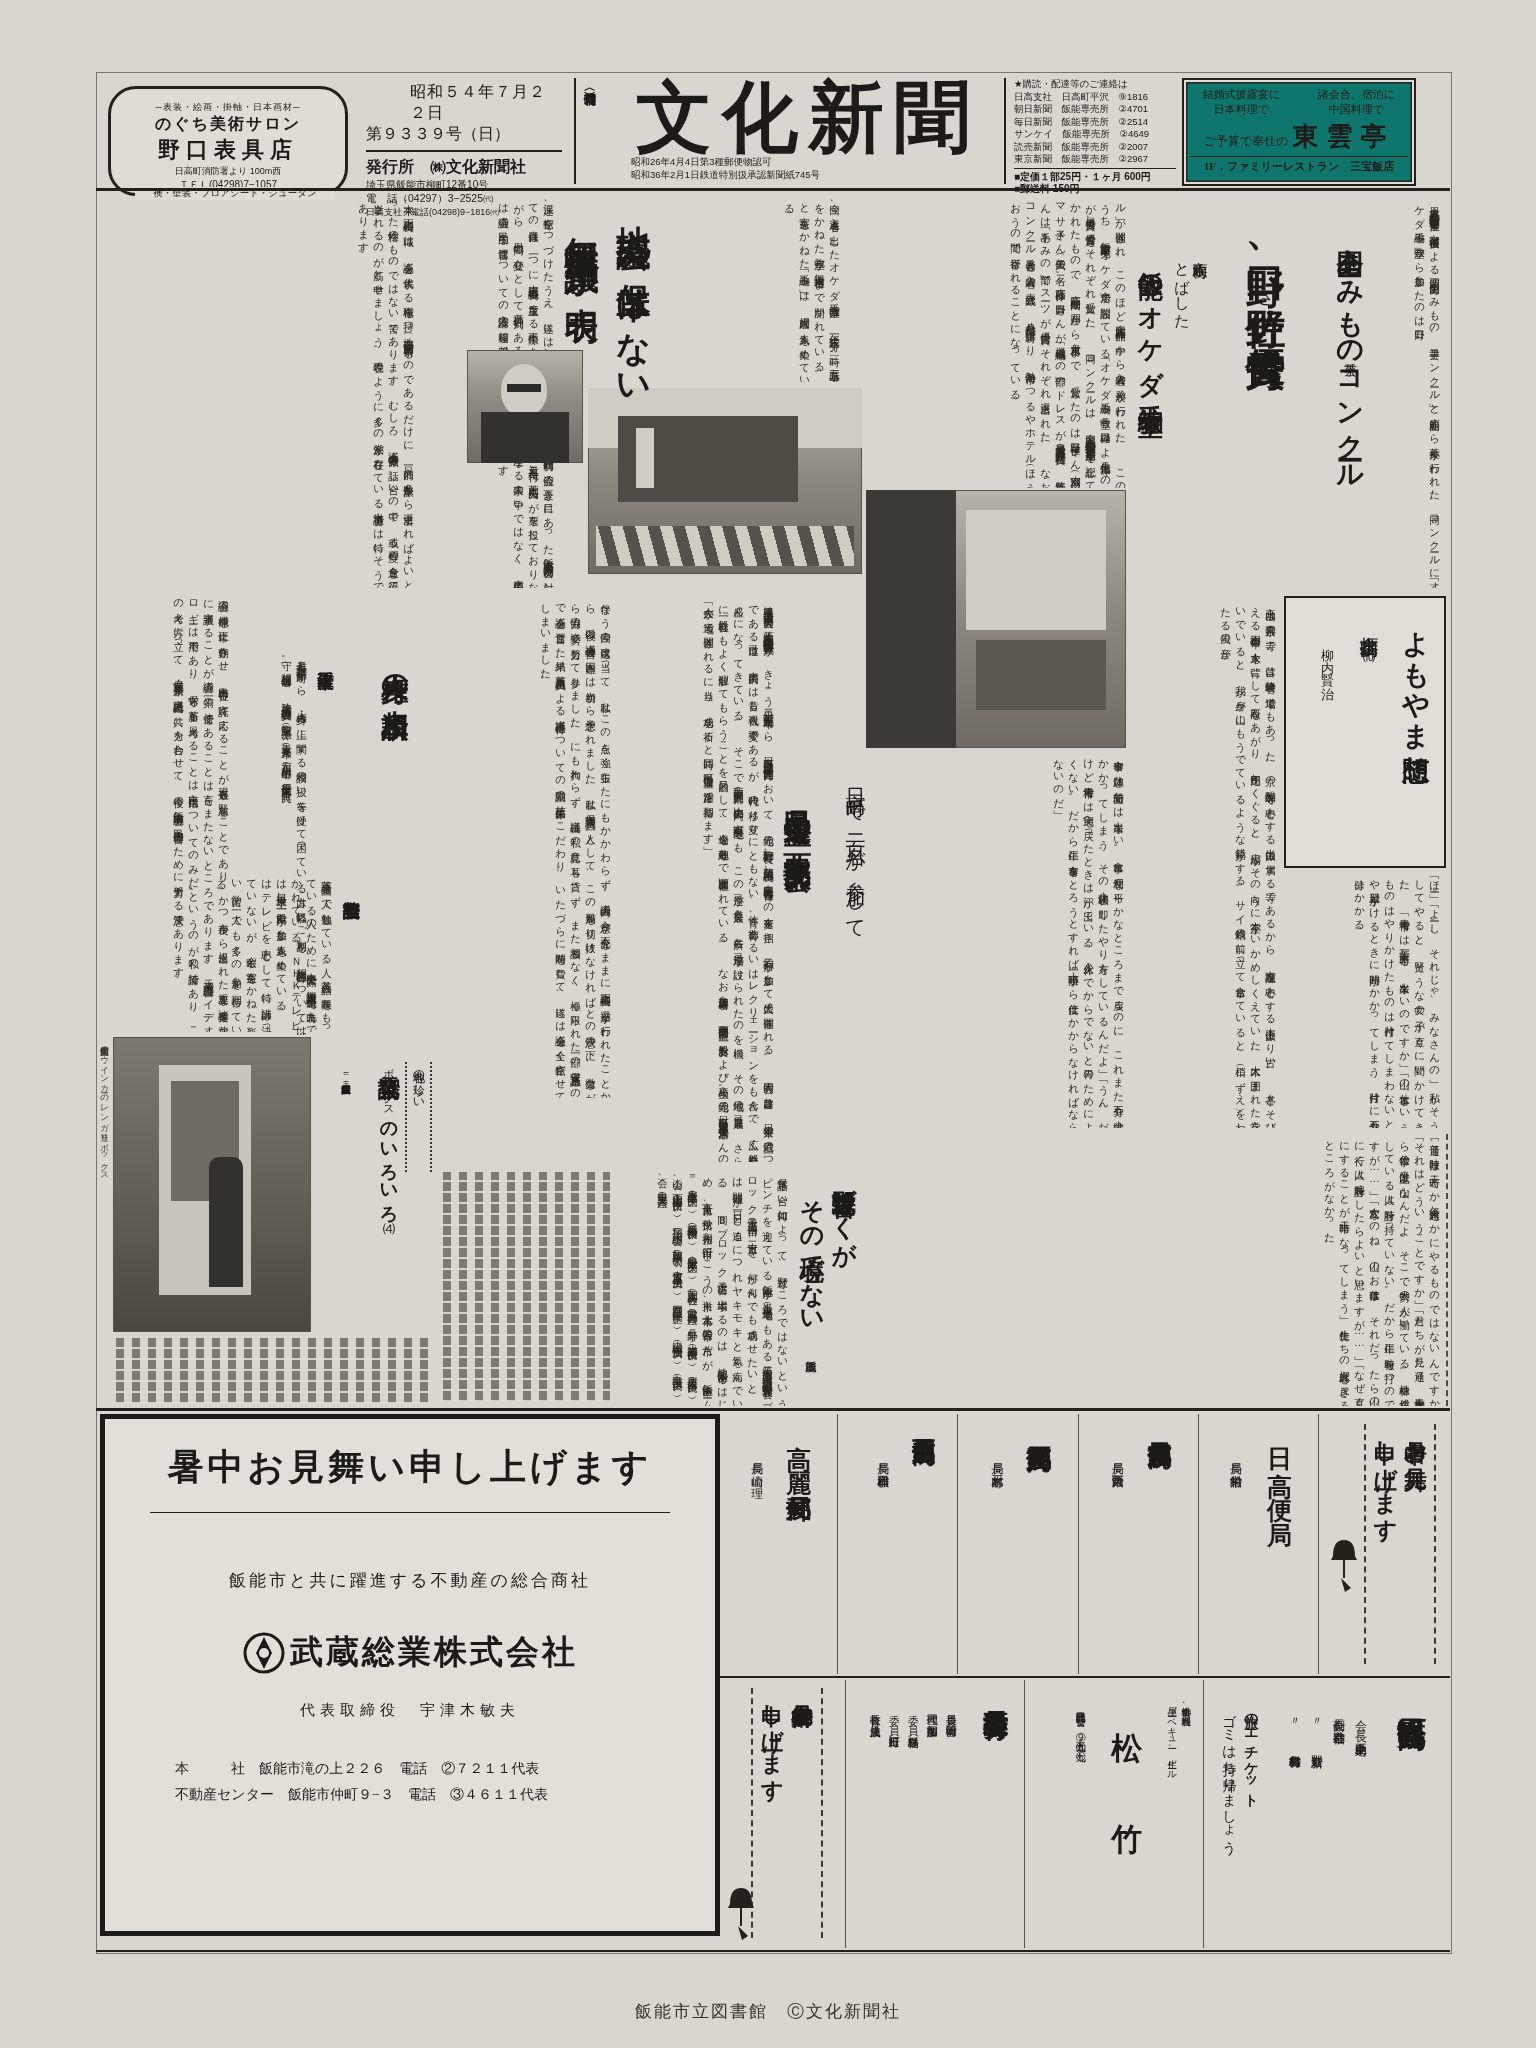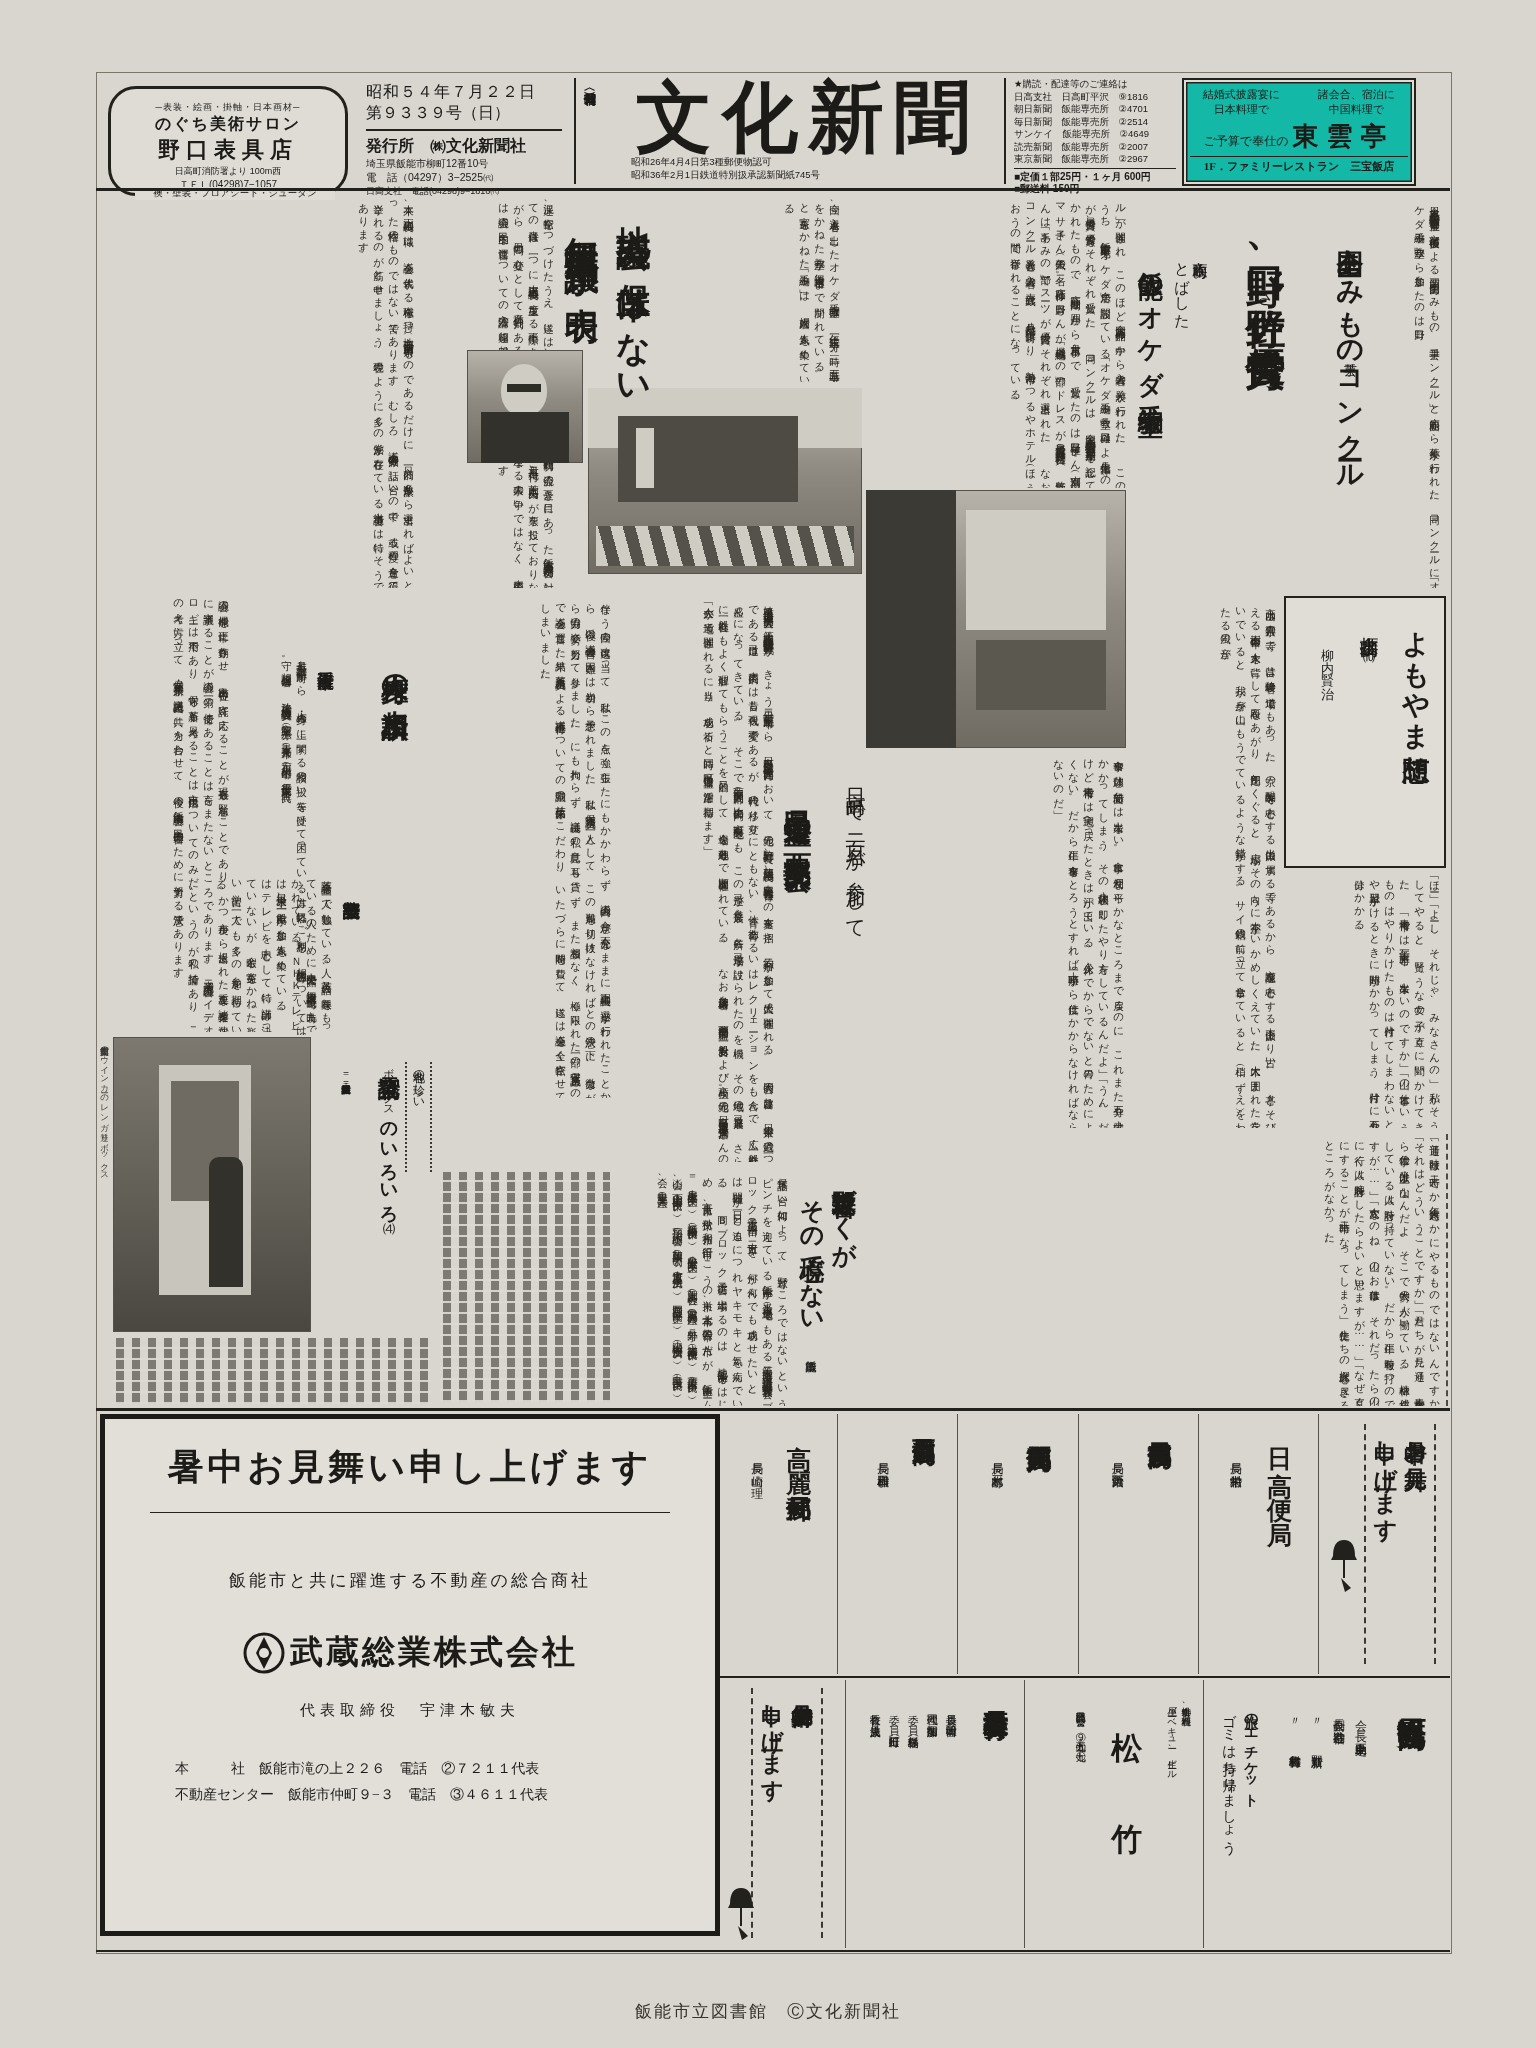--- a/index.html
+++ b/index.html
@@ -36,21 +36,21 @@
   <div class="abs" style="left:12px;top:14px;width:234px;height:104px;border:3px solid #23211c;border-radius:28px;text-align:center;background:#dfdcd5;">
     <div class="sans" style="font-size:9px;margin-top:12px;letter-spacing:1px;">─表装・絵画・掛軸・日本画材─</div>
     <div class="bold" style="font-size:16px;letter-spacing:2px;">のぐち美術サロン</div>
     <div class="bold" style="font-size:22px;letter-spacing:6px;">野口表具店</div>
     <div class="sans" style="font-size:9px;">日高町消防署より 100m西</div>
     <div class="sans" style="font-size:10px;">ＴＥＬ(04298)7−1057</div>
     <div class="sans abs" style="font-size:9.5px;left:24px;right:10px;bottom:-7px;background:#dfdcd5;">襖・壁装・フロアシート・ジュータン</div>
   </div>
 
   <div class="abs" style="left:270px;top:10px;width:196px;">
-    <div style="font-size:16px;letter-spacing:1px;">昭和５４年７月２２日</div>
+    <div style="font-size:16px;letter-spacing:1px;margin-left:44px;">昭和５４年７月２２日</div>
     <div style="font-size:16px;">第９３３９号（日）</div>
     <div style="border-top:2px solid #23211c;margin:5px 0;"></div>
     <div class="bold" style="font-size:16px;">発行所　㈱文化新聞社</div>
     <div class="sans" style="font-size:10px;">埼玉県飯能市柳町12番10号</div>
     <div class="sans" style="font-size:10.5px;">電　話（04297）3−2525㈹</div>
     <div class="sans" style="font-size:9px;">日高支社　電話(04298)9−1816㈹</div>
   </div>
 
   <div class="abs rule" style="left:478px;top:6px;width:2px;height:106px;"></div>
 
@@ -69,21 +69,21 @@
     <div><span>毎日新聞</span>　<span>飯能専売所</span>　<span>②2514</span></div>
     <div><span>サンケイ</span>　<span>飯能専売所</span>　<span>②4649</span></div>
     <div><span>読売新聞</span>　<span>飯能専売所</span>　<span>②2007</span></div>
     <div><span>東京新聞</span>　<span>飯能専売所</span>　<span>②2967</span></div>
     <div style="border-top:1px solid #23211c;margin-top:2px;padding-top:2px;">
       <div class="bold" style="font-size:10px;">■定価１部25円・１ヶ月 600円</div>
       <div class="bold" style="font-size:10px;">■郵送料 150円</div>
     </div>
   </div>
 
-  <div class="abs" style="left:1086px;top:6px;width:230px;height:104px;border:2px solid #23211c;box-shadow:0 0 0 2px #dfdcd5 inset,0 0 0 3.5px #23211c inset;background:#14b8a6;">
+  <div class="abs" style="left:1086px;top:6px;width:230px;height:104px;border:2px solid #23211c;box-shadow:0 0 0 2px #dfdcd5 inset,0 0 0 3.5px #23211c inset;background:#0f766e;">
     <div style="display:flex;justify-content:space-around;margin-top:7px;font-size:11px;">
       <div class="center">
         <div>結婚式披露宴に</div>
         <div>日本料理で</div>
       </div>
       <div class="center">
         <div>諸会合、宿泊に</div>
         <div>中国料理で</div>
       </div>
     </div>

